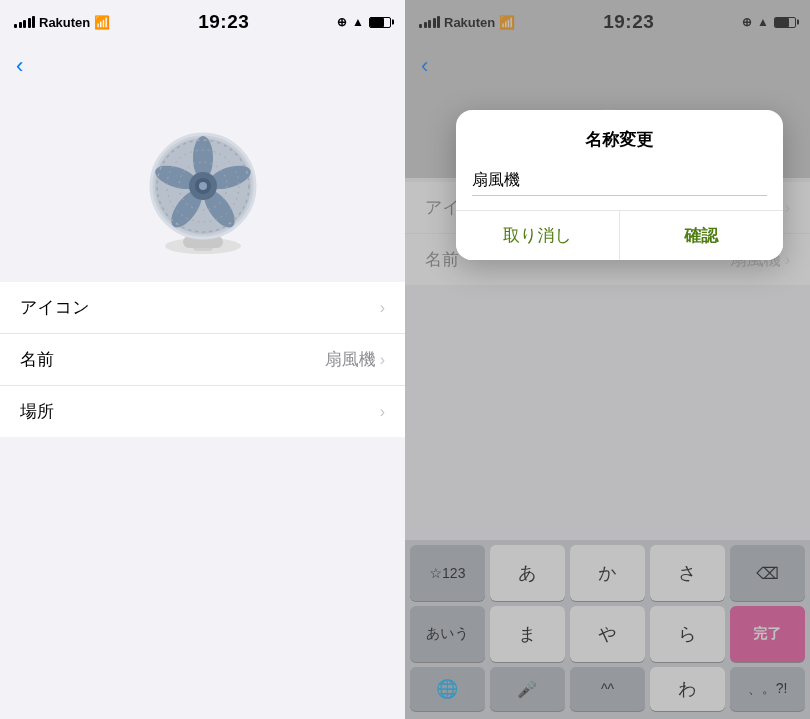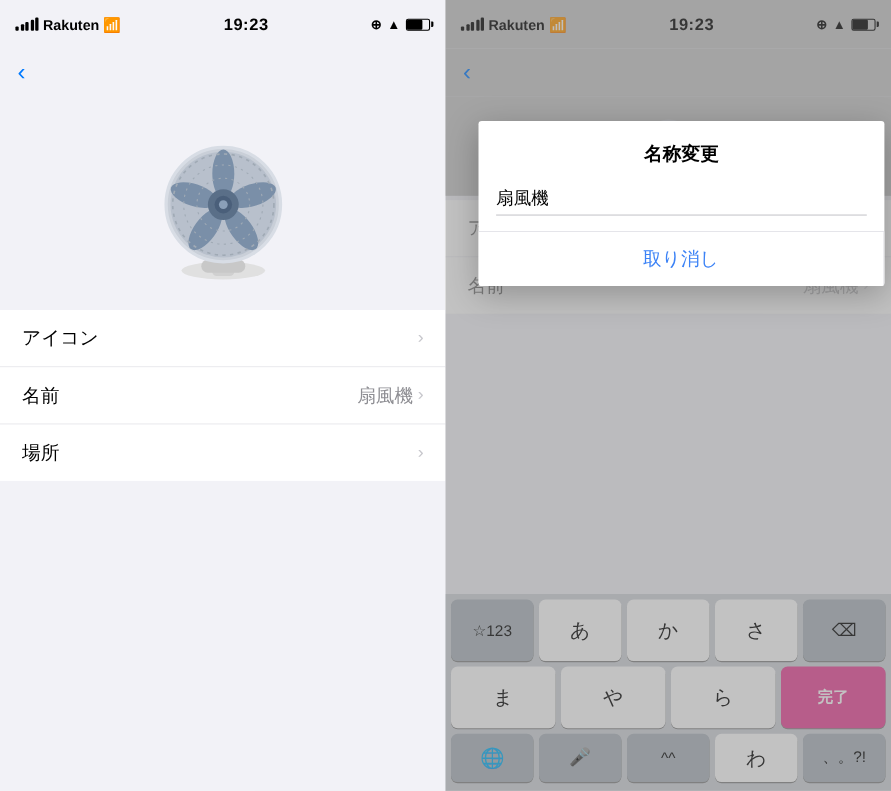--- a/index.html
+++ b/index.html
@@ -45,21 +45,21 @@
 
     .status-carrier {
       display: flex;
       align-items: center;
       gap: 4px;
       font-size: 13px;
       font-weight: 600;
       text-align: center;
     }
     .status-time {
-      font-size: 15px;
+      font-size: 19px;
       font-weight: 600;
       letter-spacing: 0.5px;
     }
     .status-icons {
       display: flex;
       align-items: center;
       gap: 5px;
       font-size: 12px;
     }
     .signal-bars {
@@ -171,22 +171,22 @@
       z-index: 10;
       display: flex;
       align-items: flex-start;
       justify-content: center;
       padding-top: 110px;
     }
 
     
     .dialog {
       background: #fff;
-      border-radius: 3px;
-      width: 369px;
+      border-radius: 16px;
+      width: 327px;
       box-shadow: 0 8px 30px rgba(0,0,0,0.25);
       overflow: hidden;
       z-index: 20;
       margin-left: 24px;
     }
     .dialog-title {
       font-size: 17px;
       font-weight: 600;
       text-align: center;
       padding: 18px 16px 10px;
@@ -207,21 +207,21 @@
     }
     .dialog-actions {
       display: flex;
       border-top: 1px solid #e5e5ea;
     }
     .dialog-btn {
       flex: 1;
       text-align: center;
       padding: 13px;
       font-size: 17px;
-      color: #3b82f6;
+      color: #4d7c0f;
       cursor: pointer;
       background: #fff;
       border: none;
     }
     .dialog-btn.cancel {
       border-right: 1px solid #e5e5ea;
       font-weight: 400;
     }
     .dialog-btn.confirm {
       font-weight: 600;
@@ -453,20 +453,21 @@
   </div>
 
   <div class="overlay-dimmed">
     <div class="dialog">
       <div class="dialog-title">名称変更</div>
       <div class="dialog-input-area">
         <input class="dialog-input" type="text" value="扇風機" style="">
       </div>
       <div class="dialog-actions">
         <button class="dialog-btn cancel">取り消し</button>
+        <button class="dialog-btn confirm">確認</button>
       </div>
     </div>
   </div>
 
   <div class="keyboard-area">
     <div class="keyboard-row">
       <div class="key dark wide">
         <span>☆123</span>
       </div>
       <div class="key">
@@ -476,20 +477,23 @@
         <span>か</span>
       </div>
       <div class="key">
         <span>さ</span>
       </div>
       <div class="key dark delete-key">
         <span style="font-size:16px;">⌫</span>
       </div>
     </div>
     <div class="keyboard-row">
+      <div class="key dark wide">
+        <span>あいう</span>
+      </div>
       <div class="key">
         <span>ま</span>
       </div>
       <div class="key">
         <span>や</span>
       </div>
       <div class="key">
         <span>ら</span>
       </div>
       <div class="key blue wide">

